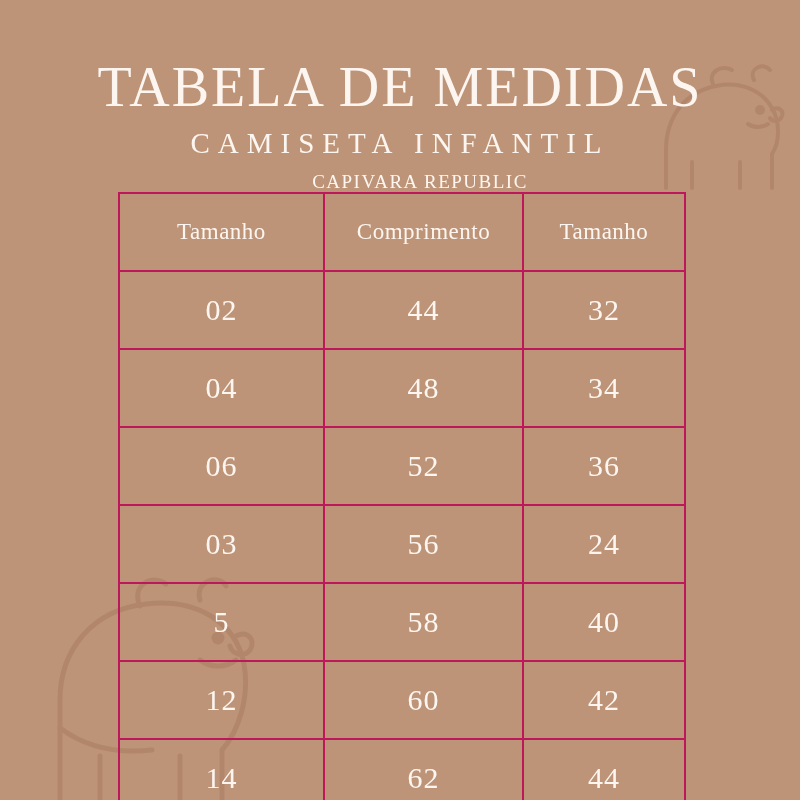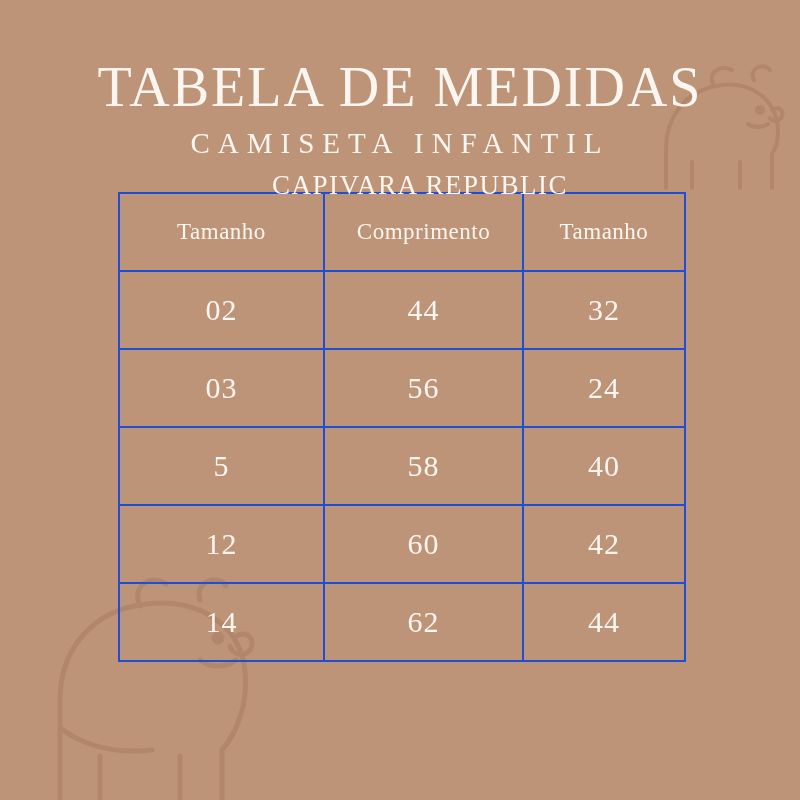--- a/index.html
+++ b/index.html
@@ -65,21 +65,21 @@
   .subtitle {
     font-family: Liberation Serif, serif;
     font-size: 29px;
     letter-spacing: 8px;
     color: #fdf6f0;
     margin-top: 12px;
     line-height: 1;
   }
   .brand {
     font-family: "Liberation Serif", serif;
-    font-size: 27px;
+    font-size: 19px;
     letter-spacing: 1.5px;
     color: #fdf6f0;
     margin-top: 14px;
     line-height: 1;
     padding-left: 40px;
   }
 
   
   .table-wrap {
     position: absolute;
@@ -88,21 +88,21 @@
     width: 566px;
     z-index: 2;
   }
   table.size-table {
     border-collapse: collapse;
     width: 566px;
     table-layout: fixed;
   }
   table.size-table td,
   table.size-table th {
-    border: 2px solid #1d4ed8;
+    border: 2px solid #be185d;
     height: 74px;
     text-align: center;
     vertical-align: middle;
     color: #fdf6f0;
     font-weight: normal;
     font-family: "Liberation Serif", serif;
   }
   table.size-table th {
     font-size: 23px;
     letter-spacing: 0.5px;
@@ -167,20 +167,30 @@
           <th>Tamanho</th>
         </tr>
       </thead>
       <tbody>
         <tr>
           <td>02</td>
           <td>44</td>
           <td>32</td>
         </tr>
         <tr>
+          <td>04</td>
+          <td>48</td>
+          <td>34</td>
+        </tr>
+        <tr>
+          <td>06</td>
+          <td>52</td>
+          <td>36</td>
+        </tr>
+        <tr>
           <td>03</td>
           <td>56</td>
           <td>24</td>
         </tr>
         <tr>
           <td>5</td>
           <td>58</td>
           <td>40</td>
         </tr>
         <tr>

